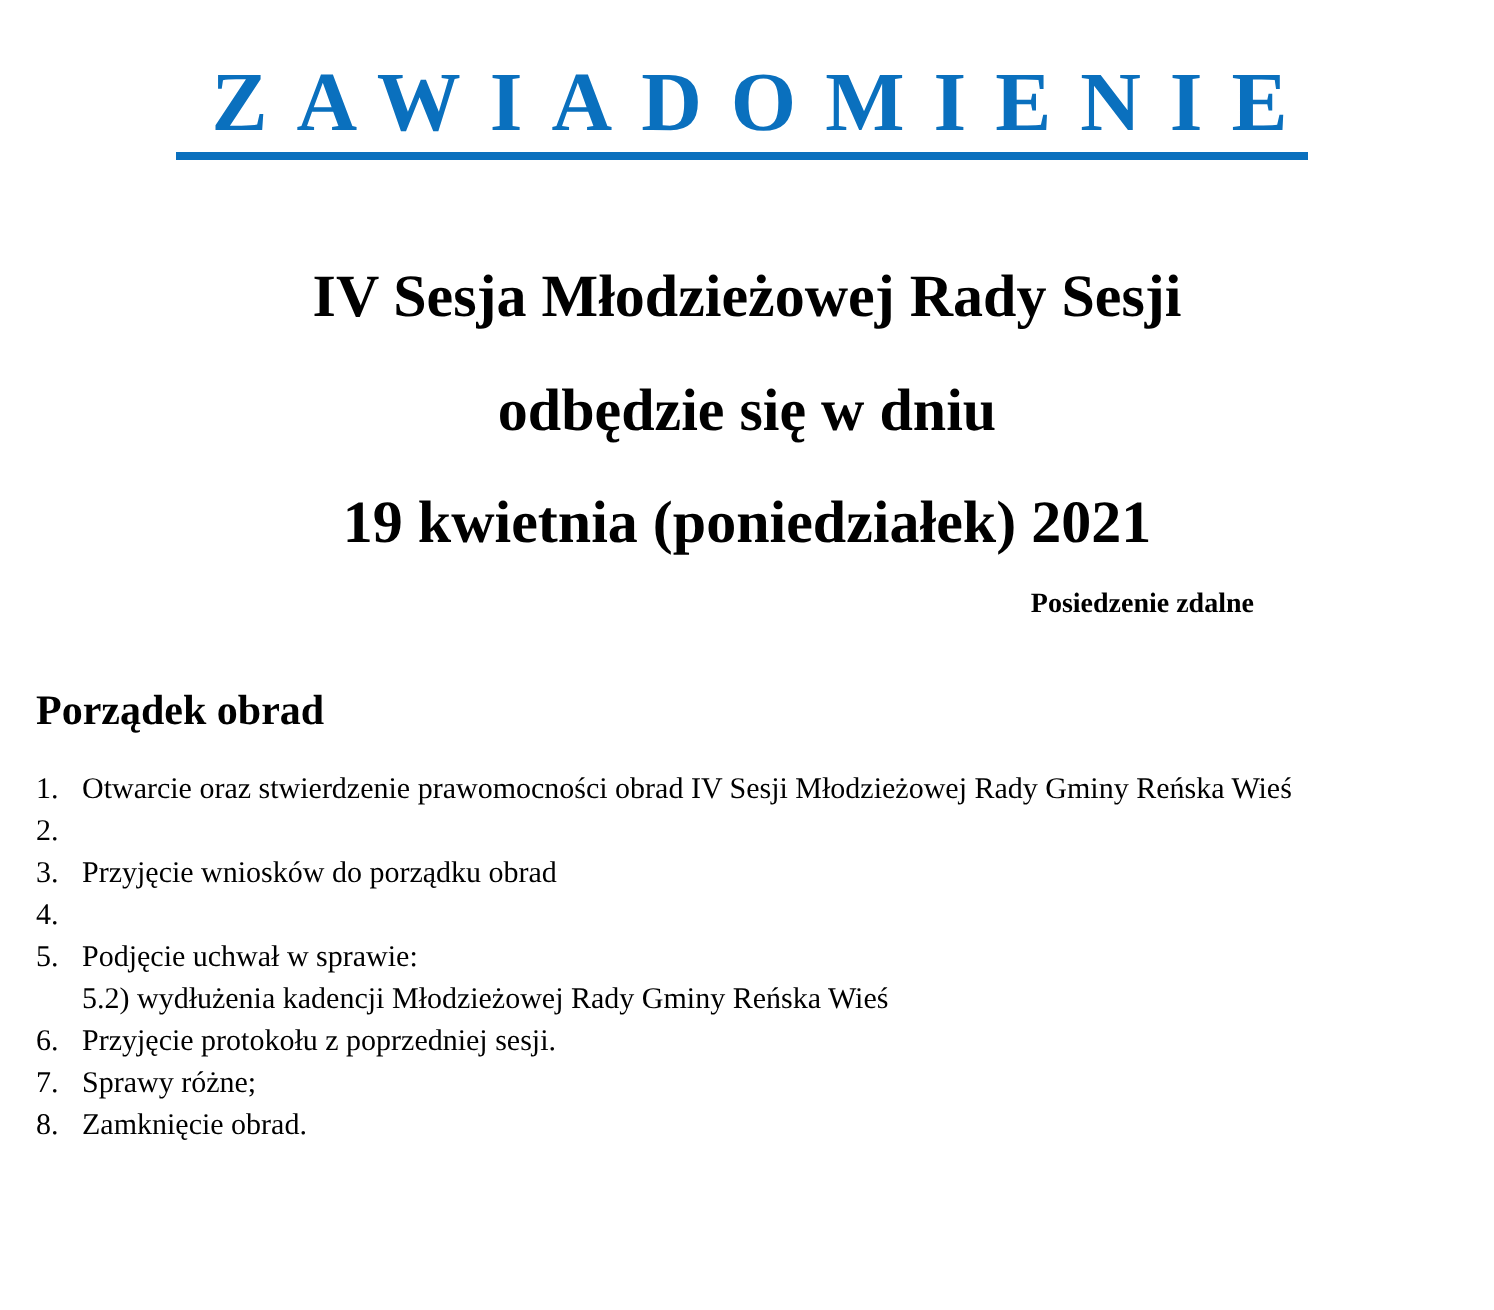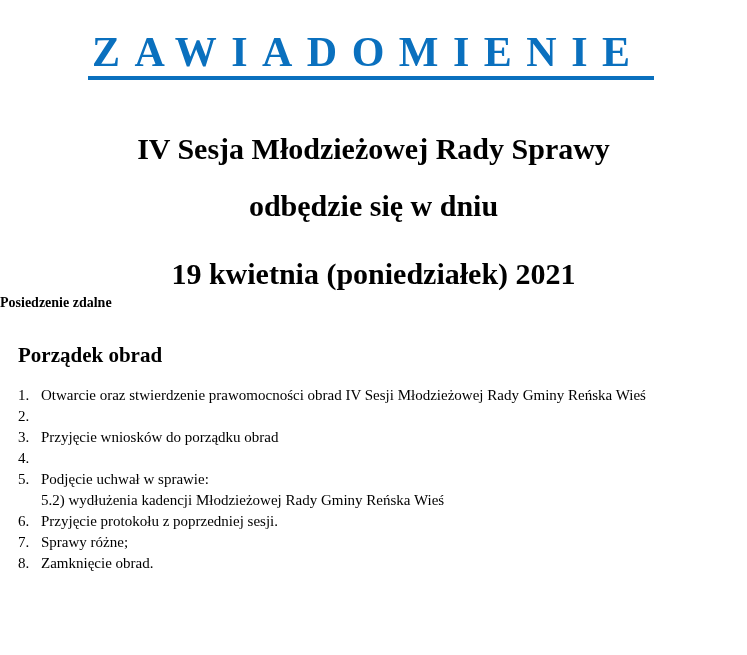--- a/index.html
+++ b/index.html
@@ -2,55 +2,56 @@
 <html><head>
   <meta charset="utf-8">
   <style>
     html, body { margin: 0; padding: 0; background: #ffffff; }
     body {
       width: 747px; height: 655px; position: relative; overflow: hidden;
       font-family: "Liberation Serif", serif; color: #000;
     }
     .title {
       position: absolute; left: 84px; top: 28px; width: 580px;
+      text-align: center;
       font-family: "Liberation Serif", serif;
       font-weight: bold; font-size: 42px; letter-spacing: 14.5px;
       color: #0a70be; line-height: 48px; padding-left: 8px;
     }
     .title-rule {
       position: absolute; left: 88px; top: 76px; width: 566px; height: 4px;
       background: #0a70be;
     }
     .head {
       position: absolute; left: 0; width: 747px; text-align: center;
       font-weight: bold; font-size: 30px; line-height: 36px;
     }
     .h1 { top: 131px; }
     .h2 { top: 188px; }
-    .h3 { top: 244px; margin-top: 12px; }
+    .h3 { top: 244px; }
     .sub {
-      position: absolute; left: 0; width: 627px; text-align: left;
+      position: absolute; left: 0; width: 627px; text-align: right;
       font-weight: bold; font-size: 14px; top: 295px;
     }
     .section {
       position: absolute; left: 18px; top: 343px;
       font-weight: bold; font-size: 21px;
     }
     .agenda { position: absolute; left: 0; top: 385px; width: 747px; }
     .row { position: relative; height: 21px; font-size: 15px; line-height: 21px; }
     .num { position: absolute; left: 18px; }
     .txt { position: absolute; left: 41px; white-space: nowrap; }
   </style>
 </head>
 <body>
 
 <div class="title">ZAWIADOMIENIE</div>
 <div class="title-rule"></div>
 
-<div class="head h1">IV Sesja Młodzieżowej Rady Sprawy</div>
+<div class="head h1">IV Sesja Młodzieżowej Rady Sesji</div>
 <div class="head h2">odbędzie się w dniu</div>
 <div class="head h3">19 kwietnia (poniedziałek) 2021</div>
 
 <div class="sub">Posiedzenie zdalne</div>
 
 <div class="section">Porządek obrad</div>
 
 <div class="agenda">
   <div class="row">
       <span class="num">1.</span>

